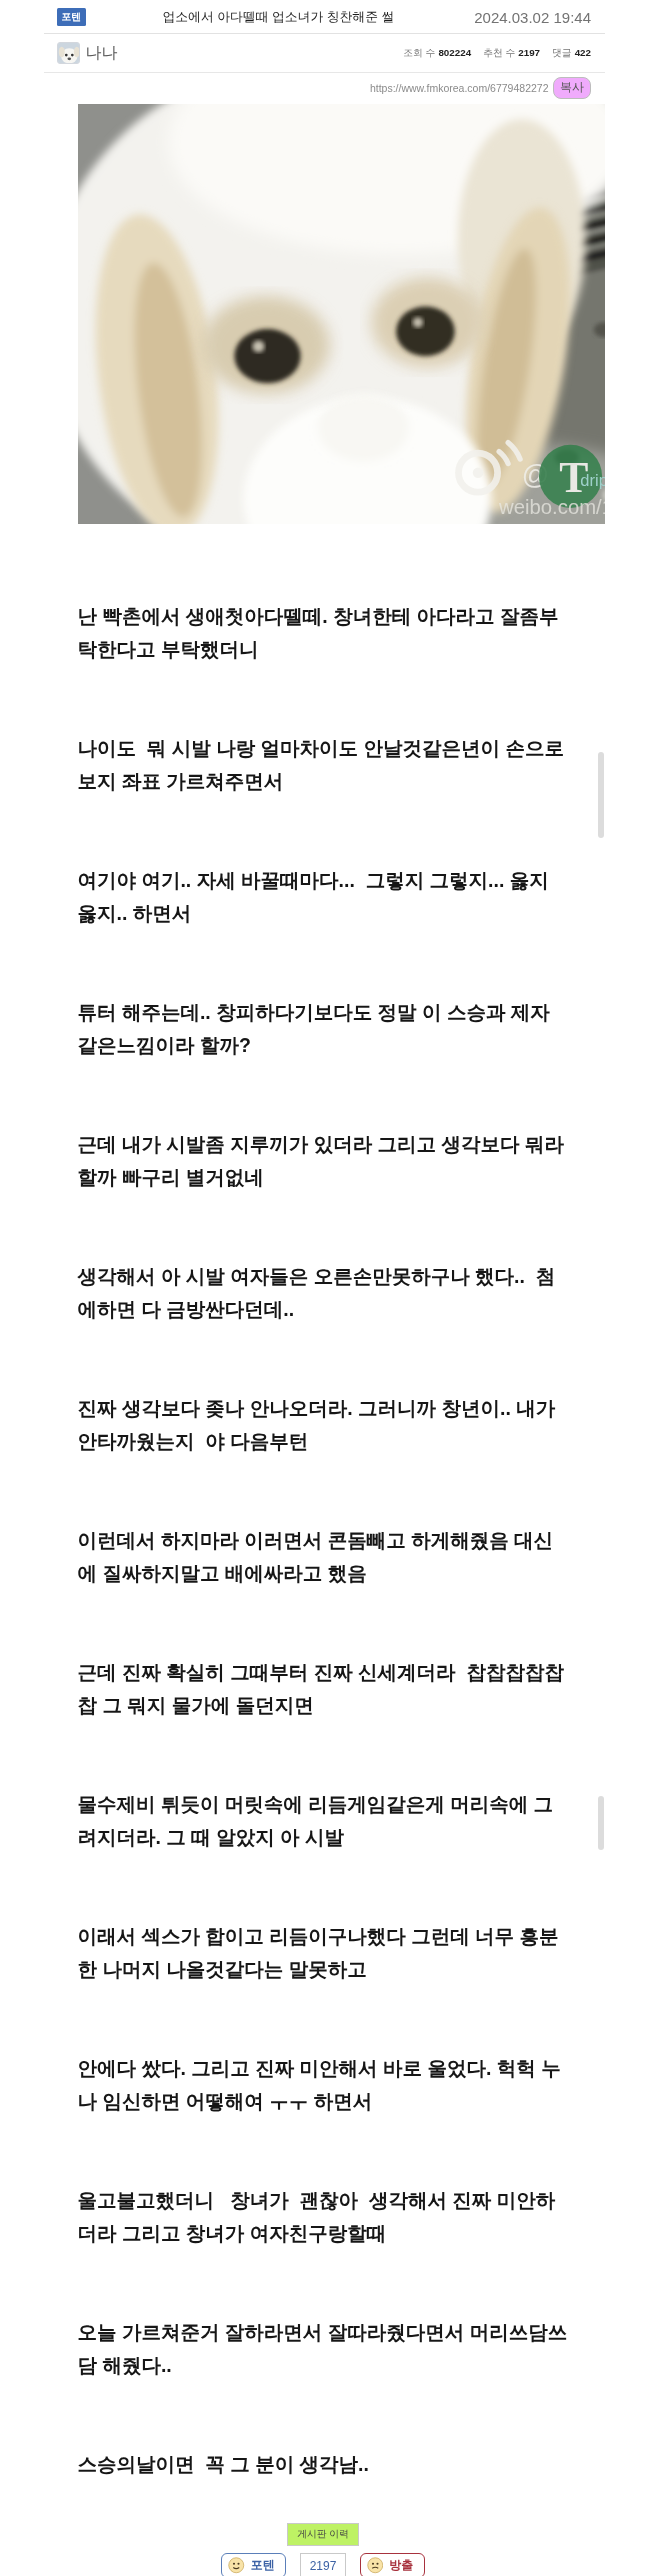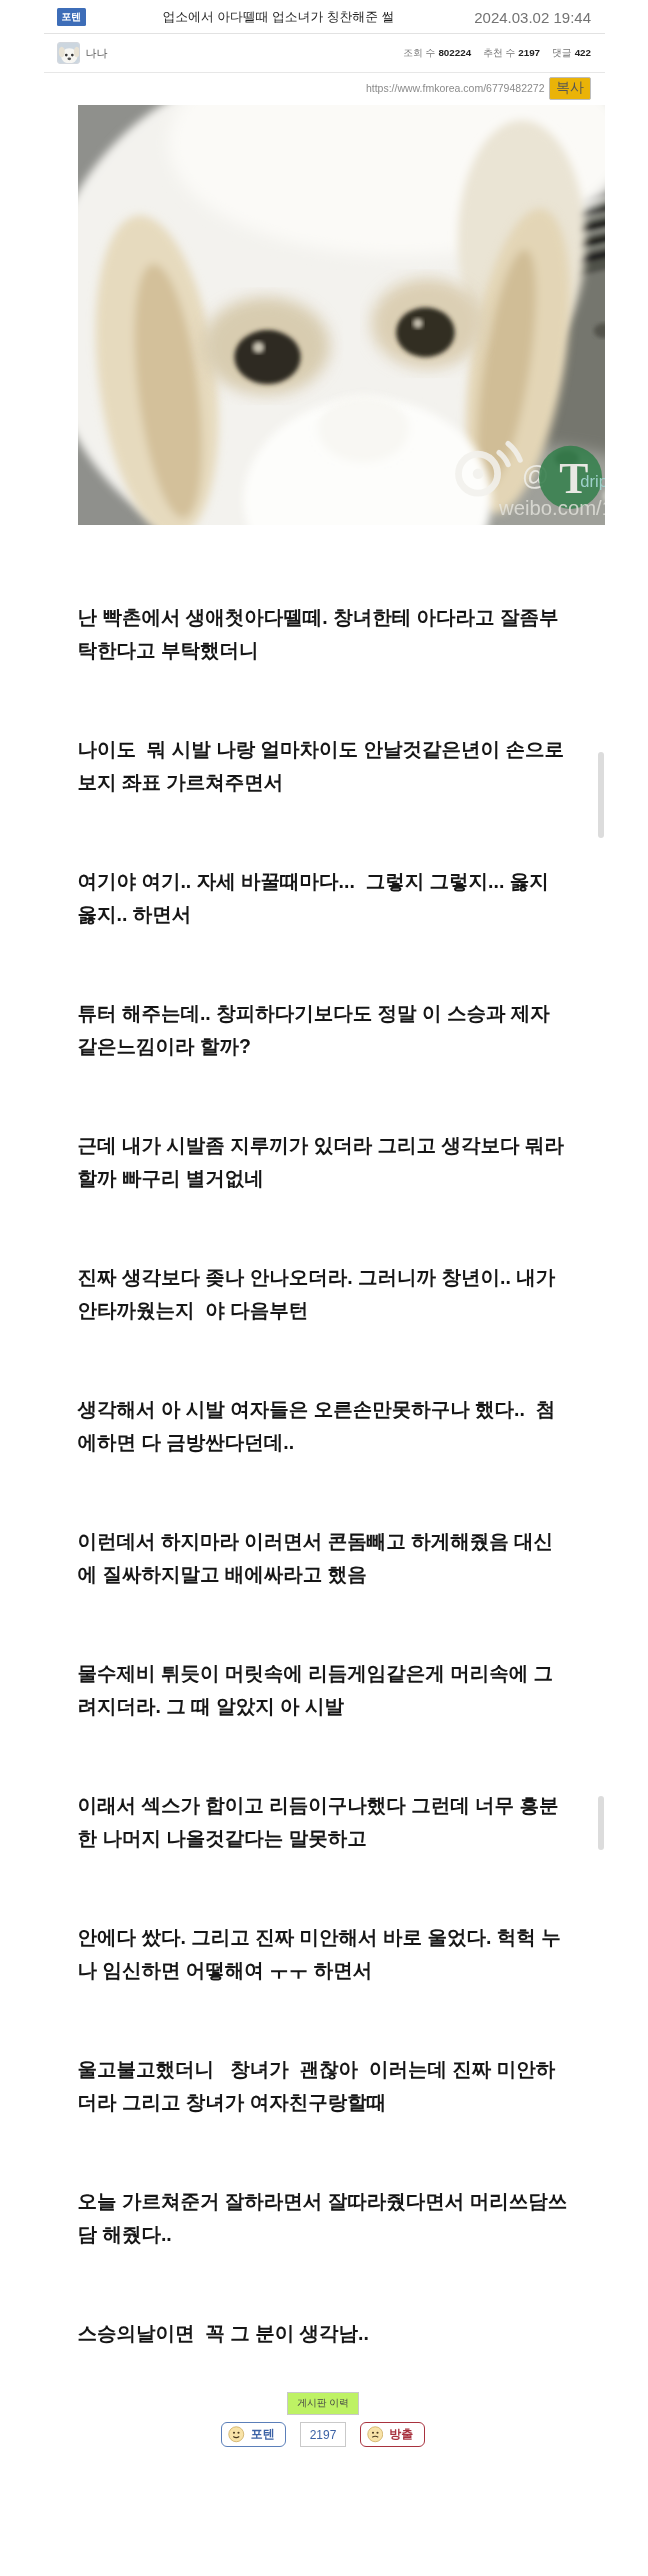--- a/index.html
+++ b/index.html
@@ -8,27 +8,27 @@
   .page { position:relative; width:561px; height:2576px; margin:0 auto; background:#fff; overflow:hidden; }
 
   
   .title-bar { display:flex; align-items:center; padding:8.3px 13.5px 7.5px 13.5px; border-bottom:0.8px solid #e2e2e2; }
   .badge { background:#3d6db8; color:#fff; font-size:9.8px; font-weight:bold; padding:2.3px 4.5px; border-radius:1.5px; margin-right:6px; flex:none; }
   .post-title { font-size:12.8px; color:#1b1b1b; font-weight:500; flex:1 1 auto; white-space:nowrap; overflow:hidden;text-align:center; }
   .post-date { font-size:15px; color:#737373; flex:none; margin-left:9px; }
 
   .author-row { display:flex; align-items:center; padding:7.5px 13.5px; border-bottom:0.8px solid #e7e7e7; }
   .avatar { width:22.6px; height:22.6px; border-radius:3px; background:#dfe4ea; border:0.8px solid #d3d7dd; margin-right:6px; flex:none; overflow:hidden; }
-  .author-name { font-size:11px; color:#555; flex:1 1 auto; }
+  .author-name { font-size:16px; color:#555; flex:1 1 auto; }
   .stats { display:flex; gap:12px; font-size:9.8px; color:#767676; }
   .stats b { color:#222; margin-left:3px; font-weight:bold;text-align:right; }
 
   .url-row { display:flex; justify-content:flex-end; align-items:center; gap:4.5px; padding:3.8px 13.5px 3px 13.5px;margin-left:16px; }
   .url-text { font-size:10.5px; color:#8b8b8b; }
-  .copy-btn { font-size:14px; color:#555; background:#eab308; border:0.8px solid #bdbdbd; border-radius:2px; padding:1.5px 6px; cursor:pointer; }
+  .copy-btn { font-size:12px; color:#555; background:#f0abfc; border:0.8px solid #bdbdbd; border-radius:8px; padding:1.5px 6px; cursor:pointer; }
 
   
   .content { padding:0 36px 0 34px; }
   .post-image { width:579px; height:420px; margin-top:2.3px; background:#8f908c; overflow:hidden; }
   .post-image svg { display:block; }
 
   .body-text { margin-top:76px;font-weight:bold; }
   .body-text p { font-size:19.5px; line-height:33px; color:#161616; margin:0 0 66px 0; white-space:pre-wrap; word-break:normal; }
   .body-text p:last-child { margin-bottom:0; }
 
@@ -160,27 +160,28 @@
         </g>
       </svg>
     </div>
 
     <div class="body-text">
         <p>난 빡촌에서 생애첫아다뗄떼. 창녀한테 아다라고 잘좀부탁한다고 부탁했더니</p>
         <p>나이도  뭐 시발 나랑 얼마차이도 안날것같은년이 손으로 보지 좌표 가르쳐주면서</p>
         <p>여기야 여기.. 자세 바꿀때마다...  그렇지 그렇지... 옳지 옳지.. 하면서</p>
         <p>튜터 해주는데.. 창피하다기보다도 정말 이 스승과 제자 같은느낌이라 할까?</p>
         <p>근데 내가 시발좀 지루끼가 있더라 그리고 생각보다 뭐라할까 빠구리 별거없네</p>
+        <p>생각해서 아 시발 여자들은 오른손만못하구나 했다..  첨에하면 다 금방싼다던데..</p>
         <p>진짜 생각보다 좆나 안나오더라. 그러니까 창년이.. 내가 안타까웠는지  야 다음부턴</p>
-        <p>생각해서 아 시발 여자들은 오른손만못하구나 했다..  첨에하면 다 금방싼다던데..</p>
         <p>이런데서 하지마라 이러면서 콘돔빼고 하게해줬음 대신에 질싸하지말고 배에싸라고 했음</p>
+        <p>근데 진짜 확실히 그때부터 진짜 신세계더라  찹찹찹찹찹찹 그 뭐지 물가에 돌던지면</p>
         <p>물수제비 튀듯이 머릿속에 리듬게임같은게 머리속에 그려지더라. 그 때 알았지 아 시발</p>
         <p>이래서 섹스가 합이고 리듬이구나했다 그런데 너무 흥분한 나머지 나올것같다는 말못하고</p>
         <p>안에다 쌌다. 그리고 진짜 미안해서 바로 울었다. 헉헉 누나 임신하면 어떻해여 ㅜㅜ 하면서</p>
-        <p>울고불고했더니   창녀가  괜찮아  이러는데 진짜 미안하더라 그리고 창녀가 여자친구랑할때</p>
+        <p>울고불고했더니   창녀가  괜찮아  생각해서 진짜 미안하더라 그리고 창녀가 여자친구랑할때</p>
         <p>오늘 가르쳐준거 잘하라면서 잘따라줬다면서 머리쓰담쓰담 해줬다..</p>
         <p>스승의날이면  꼭 그 분이 생각남..</p>
       </div>
 
     <div class="footer">
       <button class="history-btn">게시판 이력</button>
       <div class="vote-row">
         <button class="vote-btn poten">
           <svg class="emoticon" viewBox="0 0 22 22">
             <circle cx="11" cy="11" r="10" fill="#f8e3a8" stroke="#caa85a"></circle>

